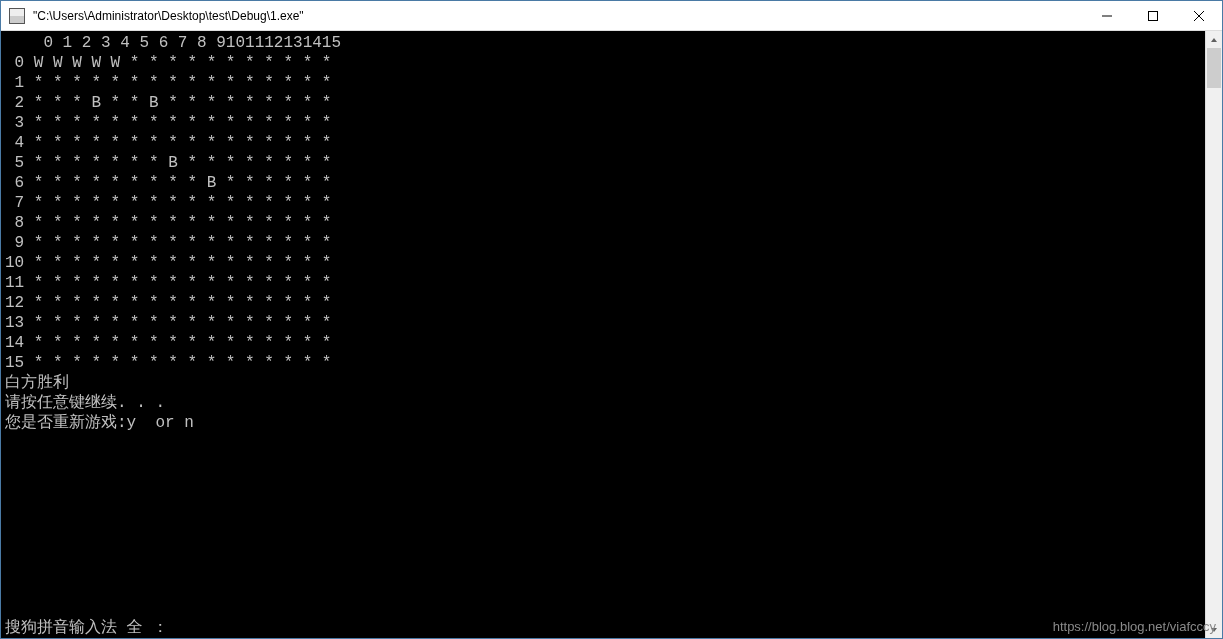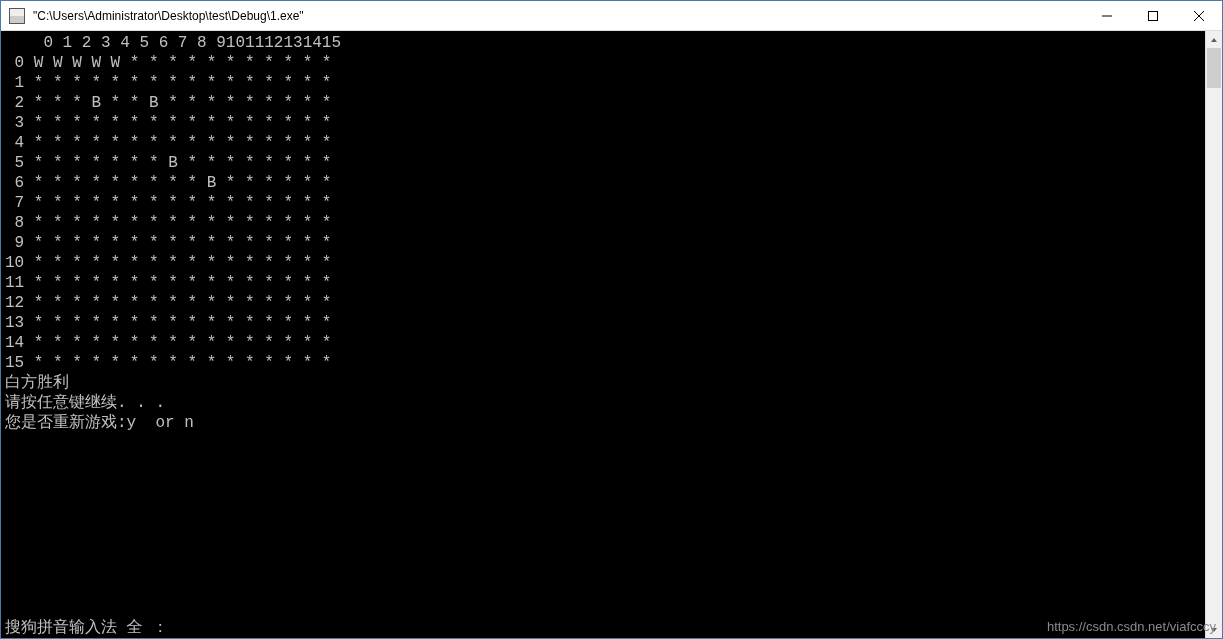--- a/index.html
+++ b/index.html
@@ -124,16 +124,16 @@
             <path d="M4 2 L7 6 L1 6 Z"></path>
           </svg>
       </div>
       <div class="thumb"></div>
       <div class="arrow down">
         <svg viewBox="0 0 8 8">
             <path d="M4 6 L1 2 L7 2 Z"></path>
           </svg>
       </div>
     </div>
-    <div class="watermark">https://csdn.csdn.net/viafcccy</div>
+    <div class="watermark">https://blog.blog.net/viafcccy</div>
   </div>
 
 </div>
 
 </body></html>

